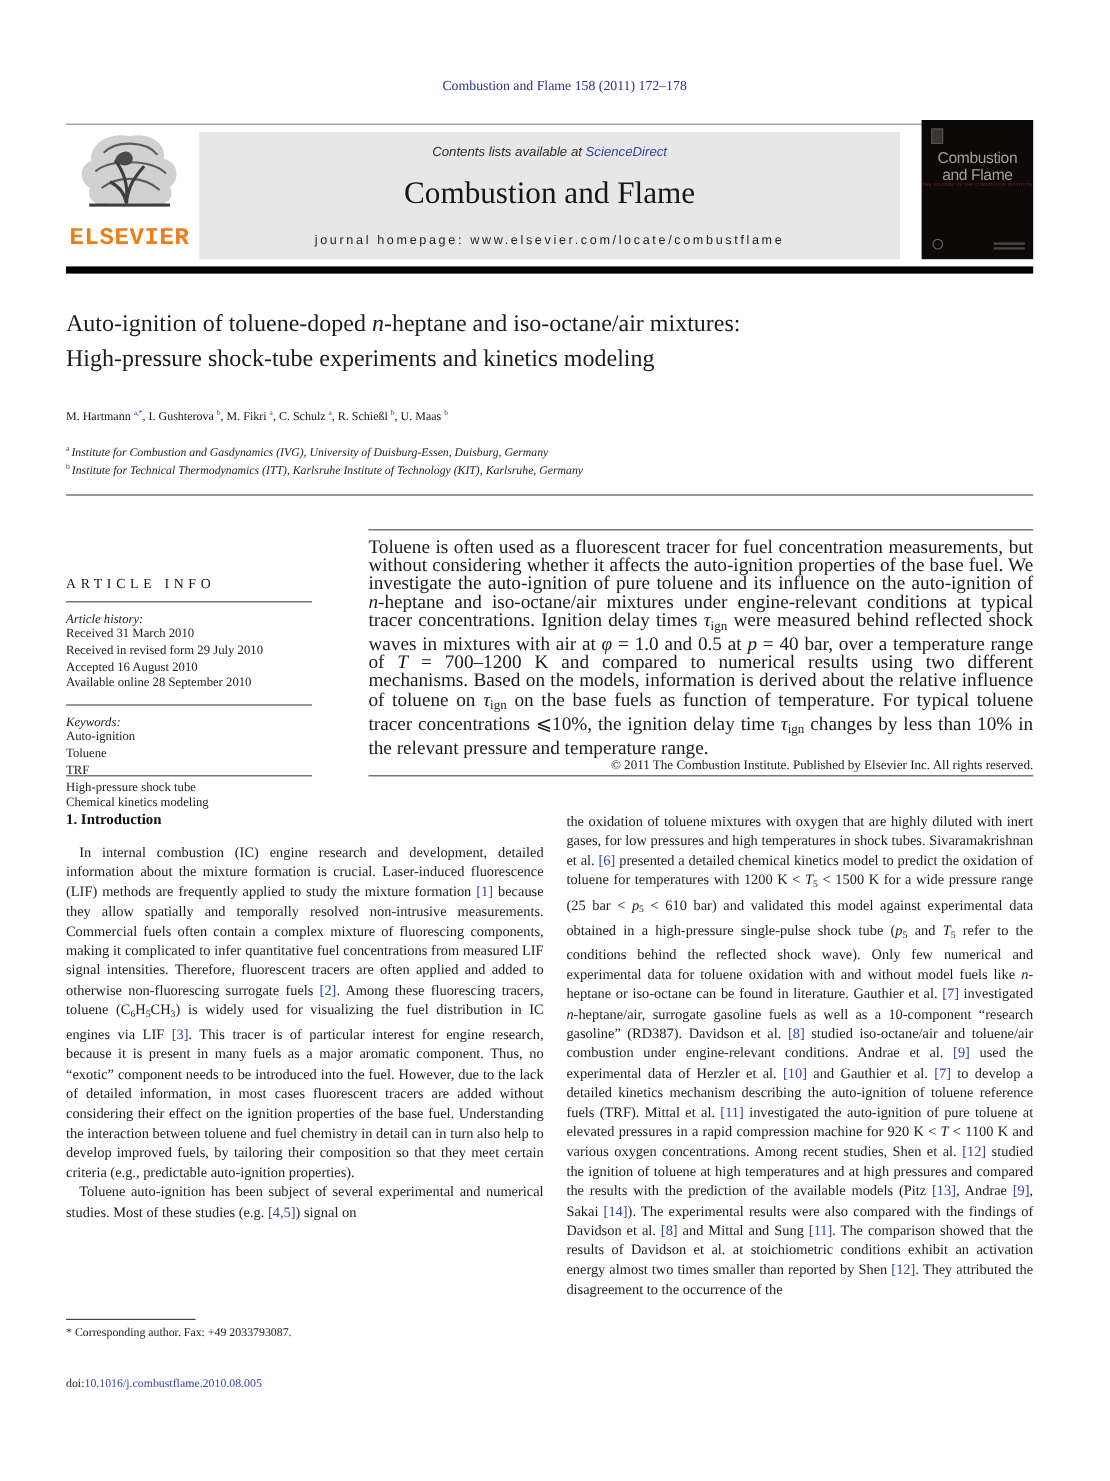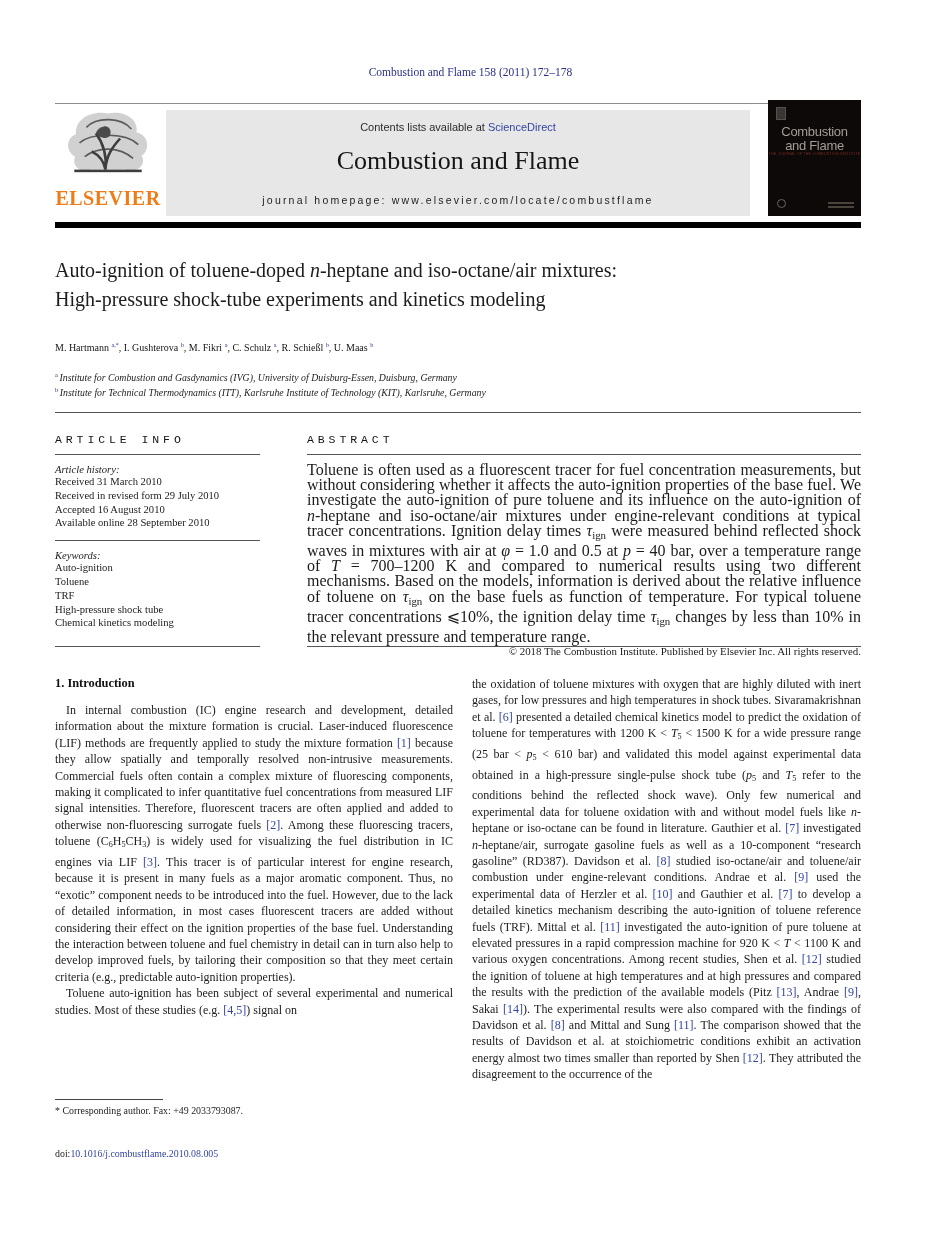--- a/index.html
+++ b/index.html
@@ -13,26 +13,26 @@
   .sub  { font-size:0.68em; vertical-align:-0.28em; }
   .sup  { font-size:0.66em; vertical-align:super; }
 
   .rule { position:absolute; height:1px; background:#7d7d7d; }
 
   .citation { position:absolute; top:66px; left:0; width:925px; text-align:center;
               font-size:11.5px; color:#2b2f86;padding-left:16px; }
 
   .logo-block { position:absolute; left:53px; top:110px; width:110px; height:106px; text-align:center; }
   .logo-tree  { display:block; margin:0 auto; }
-  .logo-word  { font-family:Liberation Serif, serif; font-size:20px; font-weight:bold;
+  .logo-word  { font-family:Liberation Mono, monospace; font-size:20px; font-weight:bold;
                 color:#ee7d18; letter-spacing:0.5px; margin-top:1px; }
 
   .banner { position:absolute; left:166px; top:110px; width:584px; height:106px;
             background:#e7e7e7; text-align:center; }
-  .contents-line { margin-top:11px; font-family:"Liberation Sans", sans-serif; font-size:11px; color:#2c2c2c; }
+  .contents-line { margin-top:11px; font-family:"Liberation Sans", sans-serif; font-size:11px; color:#2c2c2c;font-style:italic; }
   .journal-title { margin-top:13px; font-size:26px; color:#161616; }
   .homepage-line { margin-top:18px; font-family:"Liberation Sans", sans-serif; font-size:10.5px;
                    letter-spacing:2.2px; color:#1e1e1e; }
 
   .cover { position:absolute; left:768px; top:100px; width:93px; height:116px; background:#0c0908; }
   .cover-emblem-top { position:absolute; left:8px; top:7px; width:10px; height:13px;
                       background:#3a3633; border:1px solid #55504c; }
   .cover-title { position:absolute; top:25px; left:0; width:93px; text-align:center;
                  font-family:"Liberation Sans", sans-serif; font-size:13px; line-height:1.05;
                  color:#a59c97; letter-spacing:-0.3px; }
@@ -45,21 +45,21 @@
 
   .black-bar { position:absolute; left:55px; top:222px; width:806px; height:6px; background:#000; }
 
   .title { position:absolute; left:55px; top:256px; width:790px; font-size:20px; line-height:1.47; color:#1c1c1c; }
   .authors { position:absolute; left:55px; top:341px; width:790px; font-size:10px; color:#141414; }
   .authors .sup { font-size:0.62em; }
   .affils { position:absolute; left:55px; top:370px; width:790px; font-size:9.8px; font-style:italic;
             line-height:1.55; color:#222; }
   .affils .sup { font-style:normal; }
 
-  .info-head { font-size:11.5px; letter-spacing:0.34em; color:#141414; font-family:Liberation Mono, monospace; }
+  .info-head { font-size:11.5px; letter-spacing:0.34em; color:#141414; font-family:Liberation Serif, serif;margin-top:48px; }
   .col-rule { height:1px; background:#555; }
 
   .info-left { position:absolute; left:55px; top:433px; width:205px; }
   .info-left .col-rule { width:205px; }
   .info-label { font-style:italic; font-size:10.6px; margin-top:9px; }
   .info-line  { font-size:10.6px; line-height:13.8px; }
 
   .abstract-col { position:absolute; left:307px; top:433px; width:554px; }
   .abstract-col .col-rule { width:554px; }
   .abstract-text { margin-top:7px; font-size:16px; line-height:15.2px; text-align:justify; color:#1b1b1b; }
@@ -145,24 +145,23 @@
     <div class="col-rule" style="margin-top:10px;"></div>
     <div class="info-label">Keywords:</div>
     <div class="info-line">Auto-ignition</div>
     <div class="info-line">Toluene</div>
     <div class="info-line">TRF</div>
     <div class="info-line">High-pressure shock tube</div>
     <div class="info-line">Chemical kinetics modeling</div>
   </div>
 
   <div class="abstract-col">
-    <div class="info-head">ABSTRACT</div>
     <div class="col-rule" style="margin-top:8px;"></div>
     <div class="abstract-text"><span>Toluene is often used as a fluorescent tracer for fuel concentration measurements, but without considering whether it affects the auto-ignition properties of the base fuel. We investigate the auto-ignition of pure toluene and its influence on the auto-ignition of </span><span class="it">n</span><span>-heptane and iso-octane/air mixtures under engine-relevant conditions at typical tracer concentrations. Ignition delay times </span><span class="it">τ</span><span class="sub">ign</span><span> were measured behind reflected shock waves in mixtures with air at </span><span class="it">φ</span><span> = 1.0 and 0.5 at </span><span class="it">p</span><span> = 40 bar, over a temperature range of </span><span class="it">T</span><span> = 700–1200 K and compared to numerical results using two different mechanisms. Based on the models, information is derived about the relative influence of toluene on </span><span class="it">τ</span><span class="sub">ign</span><span> on the base fuels as function of temperature. For typical toluene tracer concentrations ⩽10%, the ignition delay time </span><span class="it">τ</span><span class="sub">ign</span><span> changes by less than 10% in the relevant pressure and temperature range.</span></div>
-    <div class="abstract-copyright">© 2018 The Combustion Institute. Published by Elsevier Inc. All rights reserved.</div>
+    <div class="abstract-copyright">© 2011 The Combustion Institute. Published by Elsevier Inc. All rights reserved.</div>
   </div>
 
   <div class="rule" style="left:55px;  top:646px; width:205px; background:#555;"></div>
   <div class="rule" style="left:307px; top:646px; width:554px; background:#555;"></div>
 
   <div class="intro-heading">1. Introduction</div>
 
   <div class="bodycol body-left">
     <p><span>In internal combustion (IC) engine research and development, detailed information about the mixture formation is crucial. Laser-induced fluorescence (LIF) methods are frequently applied to study the mixture formation </span><span class="lnk">[1]</span><span> because they allow spatially and temporally resolved non-intrusive measurements. Commercial fuels often contain a complex mixture of fluorescing components, making it complicated to infer quantitative fuel concentrations from measured LIF signal intensities. Therefore, fluorescent tracers are often applied and added to otherwise non-fluorescing surrogate fuels </span><span class="lnk">[2]</span><span>. Among these fluorescing tracers, toluene (C</span><span class="sub">6</span><span>H</span><span class="sub">5</span><span>CH</span><span class="sub">3</span><span>) is widely used for visualizing the fuel distribution in IC engines via LIF </span><span class="lnk">[3]</span><span>. This tracer is of particular interest for engine research, because it is present in many fuels as a major aromatic component. Thus, no “exotic” component needs to be introduced into the fuel. However, due to the lack of detailed information, in most cases fluorescent tracers are added without considering their effect on the ignition properties of the base fuel. Understanding the interaction between toluene and fuel chemistry in detail can in turn also help to develop improved fuels, by tailoring their composition so that they meet certain criteria (e.g., predictable auto-ignition properties).</span></p>
     <p><span>Toluene auto-ignition has been subject of several experimental and numerical studies. Most of these studies (e.g. </span><span class="lnk">[4,5]</span><span>) signal on</span></p>

